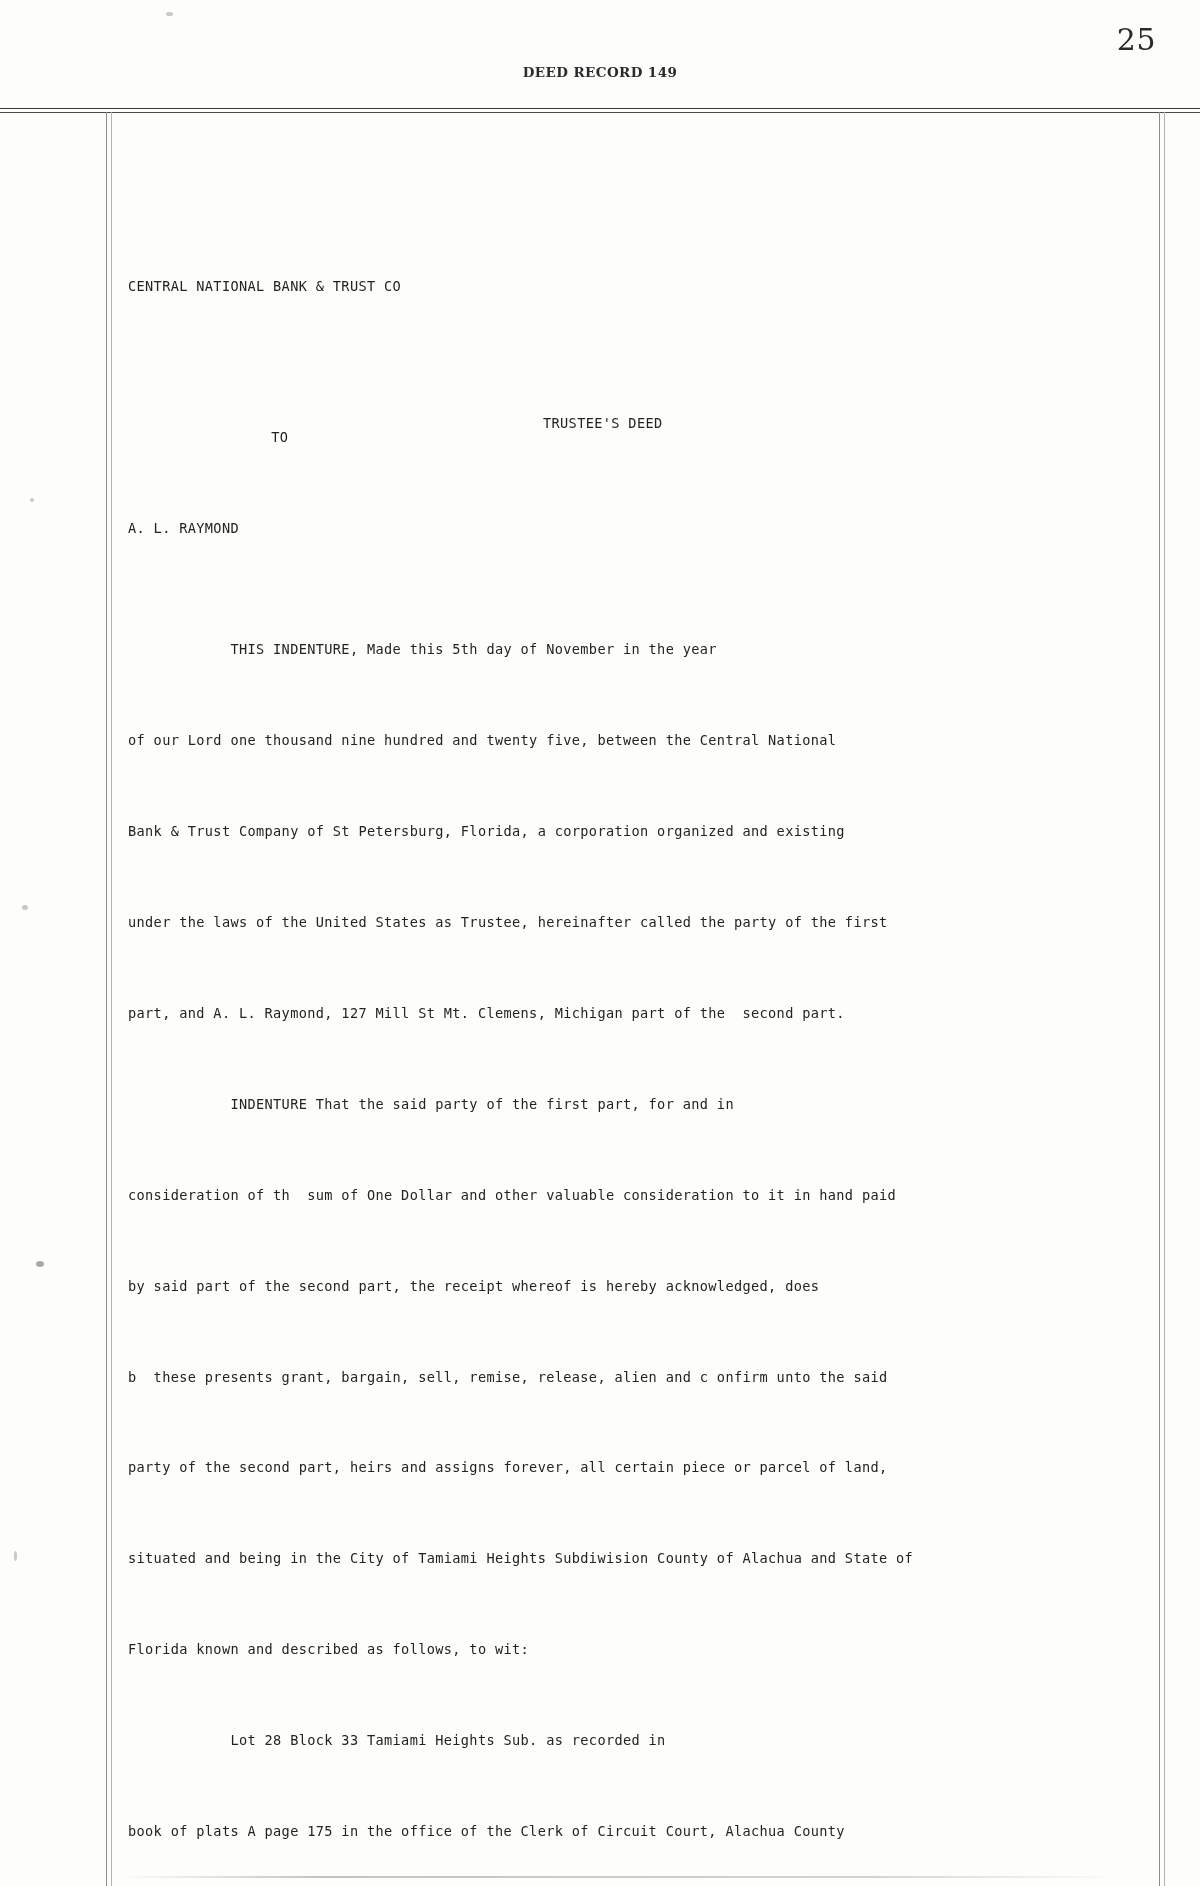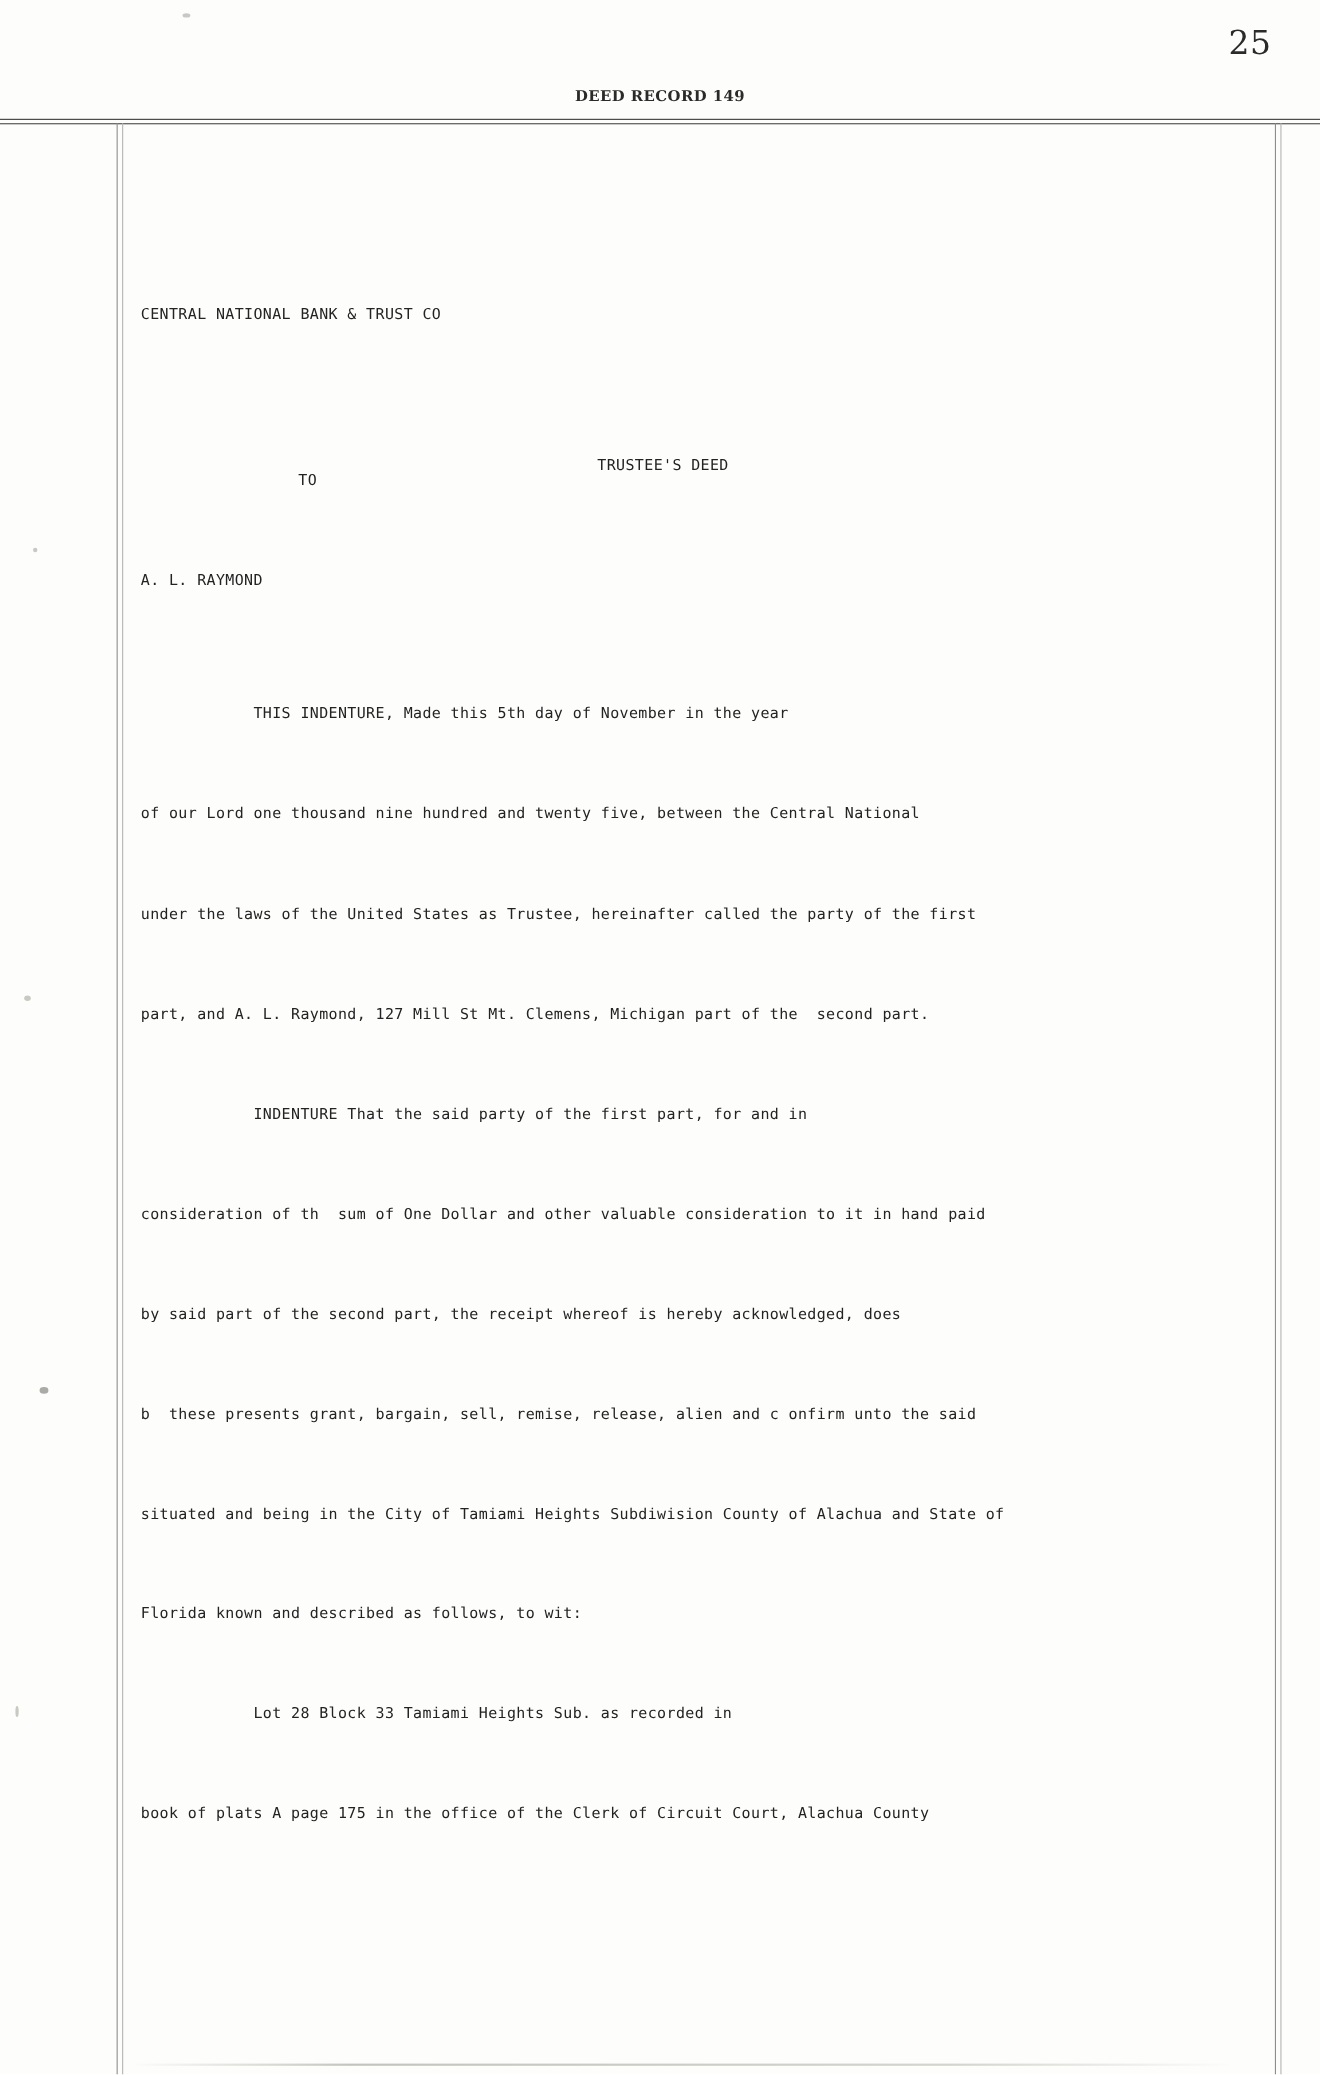--- a/index.html
+++ b/index.html
@@ -27,21 +27,21 @@
     top: 22px;
     right: 44px;
     font-family: "DejaVu Serif", "Liberation Serif", serif;
     font-size: 30px;
     color: #2b2b2b;
     letter-spacing: 0.5px;
   }
   
   .header-caption {
     position: absolute;
-    top: 80px;
+    top: 64px;
     left: 0;
     width: 1200px;
     text-align: center;
     font-family: "DejaVu Serif", "Liberation Serif", serif;
     font-weight: bold;
     font-size: 13.5px;
     letter-spacing: 0.4px;
     color: #2a2a2a;
   }
   
@@ -142,26 +142,28 @@
 
     <div class="sig-row">
       <span style="display:inline-block;width:92px;"></span><span>TO</span>
       <span class="sig-col3" style="left:415px;">TRUSTEE'S DEED</span>
     </div>
 
     <div class="line">A. L. RAYMOND</div>
 
     <div class="line">            THIS INDENTURE, Made this 5th day of November in the year</div>
     <div class="line">of our Lord one thousand nine hundred and twenty five, between the Central National</div>
+    <div class="line">Bank &amp; Trust Company of St Petersburg, Florida, a corporation organized and existing</div>
     <div class="line">under the laws of the United States as Trustee, hereinafter called the party of the first</div>
     <div class="line">part, and A. L. Raymond, 127 Mill St Mt. Clemens, Michigan part of the  second part.</div>
     <div class="line">            INDENTURE That the said party of the first part, for and in</div>
     <div class="line">consideration of th  sum of One Dollar and other valuable consideration to it in hand paid</div>
     <div class="line">by said part of the second part, the receipt whereof is hereby acknowledged, does</div>
     <div class="line">b  these presents grant, bargain, sell, remise, release, alien and c onfirm unto the said</div>
+    <div class="line">party of the second part, heirs and assigns forever, all certain piece or parcel of land,</div>
     <div class="line">situated and being in the City of Tamiami Heights Subdiwision County of Alachua and State of</div>
     <div class="line">Florida known and described as follows, to wit:</div>
     <div class="line">            Lot 28 Block 33 Tamiami Heights Sub. as recorded in</div>
     <div class="line">book of plats A page 175 in the office of the Clerk of Circuit Court, Alachua County</div>
     
     
     
     
     
     

